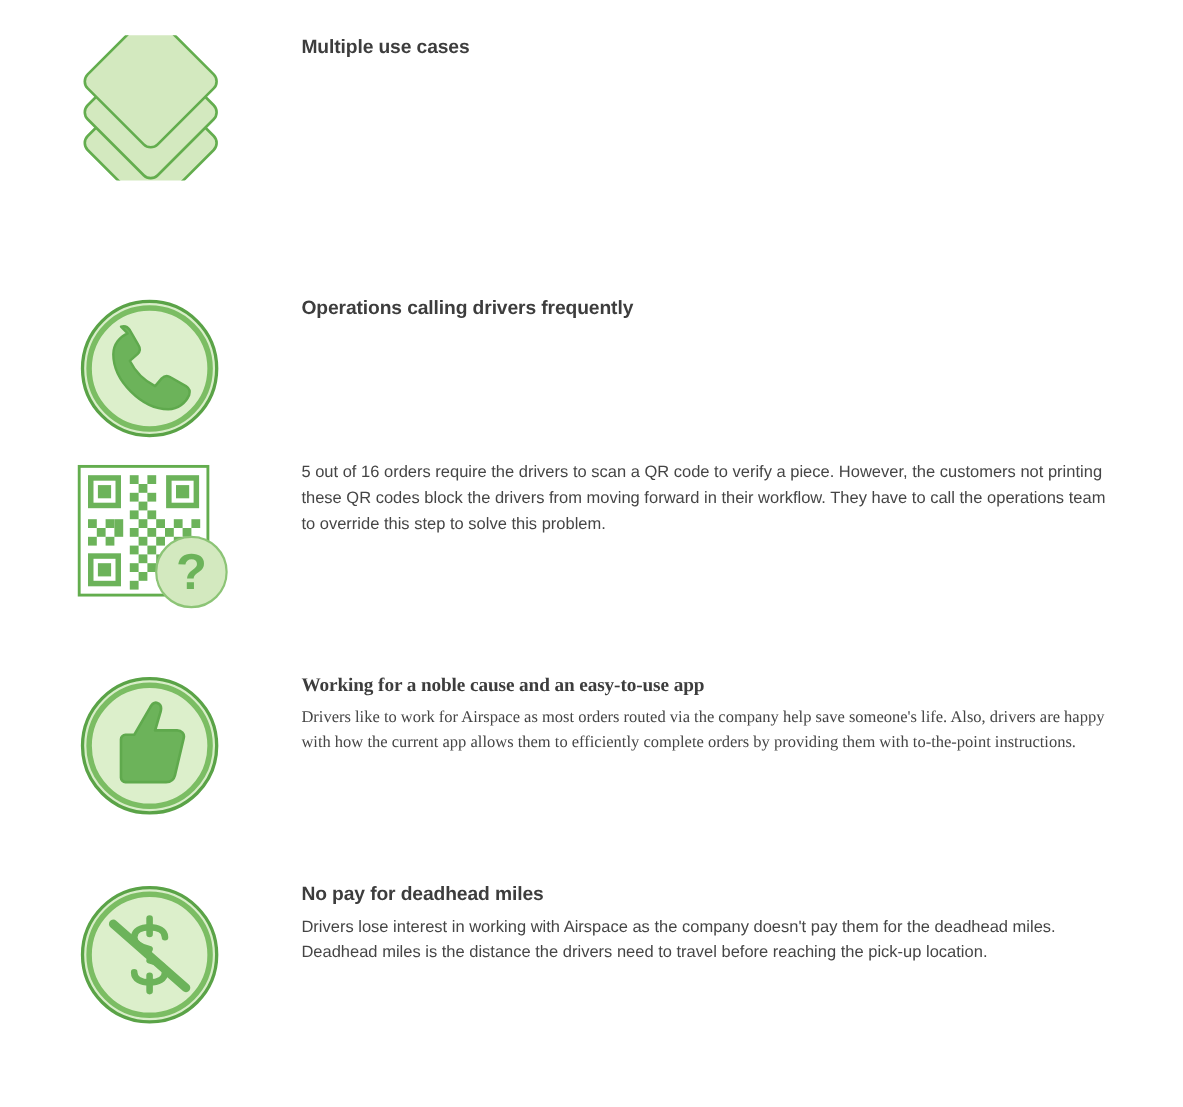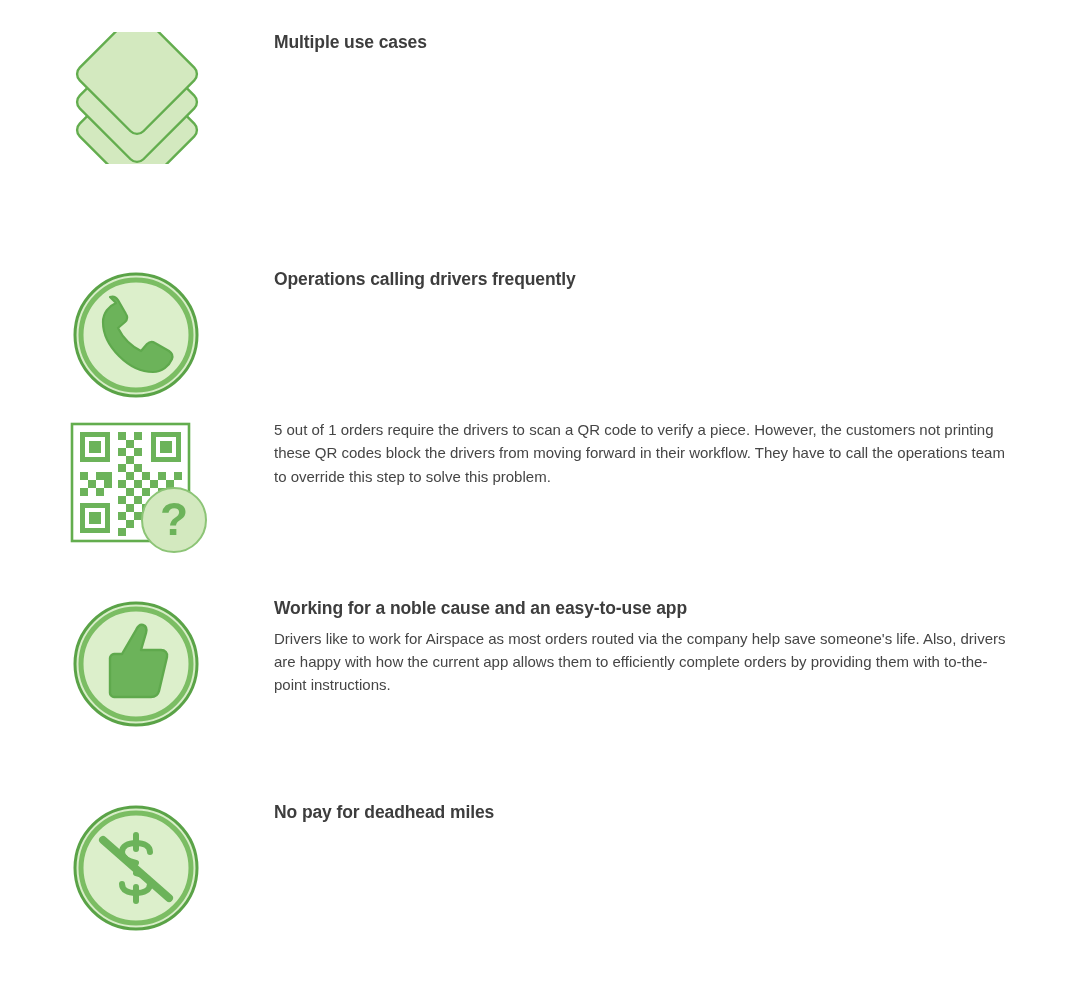--- a/index.html
+++ b/index.html
@@ -161,25 +161,25 @@
           <rect x="104" y="94" width="8" height="8"></rect>
           <rect x="80" y="110" width="8" height="8"></rect>
           <rect x="96" y="110" width="8" height="8"></rect>
         </g>
 
         <circle cx="104" cy="102" r="32" fill="#d3e9bf" stroke="#8cc476" stroke-width="2"></circle>
         <text x="104" y="117" text-anchor="middle" font-family="Liberation Sans, sans-serif" font-size="46" font-weight="bold" fill="#6cb35a">?</text>
       </svg>
     </div>
     <div class="text-cell">
-      <p class="item-desc">5 out of 1 orders require the drivers to scan a QR code to verify a piece. However, the customers not printing these QR codes block the drivers from moving forward in their workflow. They have to call the operations team to override this step to solve this problem.</p>
-    </div>
-  </div>
-
-  <div class="row" style="top:598px;">
+      <p class="item-desc">5 out of 16 orders require the drivers to scan a QR code to verify a piece. However, the customers not printing these QR codes block the drivers from moving forward in their workflow. They have to call the operations team to override this step to solve this problem.</p>
+    </div>
+  </div>
+
+  <div class="row" style="top:612px;font-family:Liberation Serif, serif;">
     <div class="icon-cell">
       <svg class="icon-svg" width="132" height="132" viewBox="0 0 132 132">
         <circle cx="66" cy="66" r="61" fill="#d8eec8" stroke="#5aa347" stroke-width="3"></circle>
         <circle cx="66" cy="66" r="55" fill="#dcefcb" stroke="#7bbd63" stroke-width="5"></circle>
         <path d="M40 60 c0 -2 2 -4 4 -4 h8 l14 -24 c2 -4 4 -6 7 -5 3 1 4 4 3 8
                  l-5 17 h20 c4 0 7 3 6 7 l-8 34 c-1 4 -4 6 -8 6 h-37 c-2 0 -4 -2 -4 -4 z" fill="#6cb35a" stroke="#5fa94d" stroke-width="2.4" stroke-linejoin="round"></path>
       </svg>
     </div>
     <div class="text-cell">
       <h3 class="item-title">Working for a noble cause and an easy-to-use app</h3>
@@ -196,16 +196,17 @@
           <path d="M66 33 v14"></path>
           <path d="M66 85 v14"></path>
           <path d="M80 50 c0 -6 -6 -9 -14 -9 -8 0 -14 3 -14 9 0 6 6 9 14 11"></path>
           <path d="M52 82 c0 6 6 9 14 9 8 0 14 -3 14 -9 0 -6 -6 -9 -14 -11"></path>
         </g>
         <path d="M33 38 L99 96" stroke="#6cb35a" stroke-width="8" stroke-linecap="round" fill="none"></path>
       </svg>
     </div>
     <div class="text-cell">
       <h3 class="item-title">No pay for deadhead miles</h3>
+      <p class="item-desc">Drivers lose interest in working with Airspace as the company doesn't pay them for the deadhead miles. Deadhead miles is the distance the drivers need to travel before reaching the pick-up location.</p>
     </div>
   </div>
 
 </div>
 
 </body></html>

